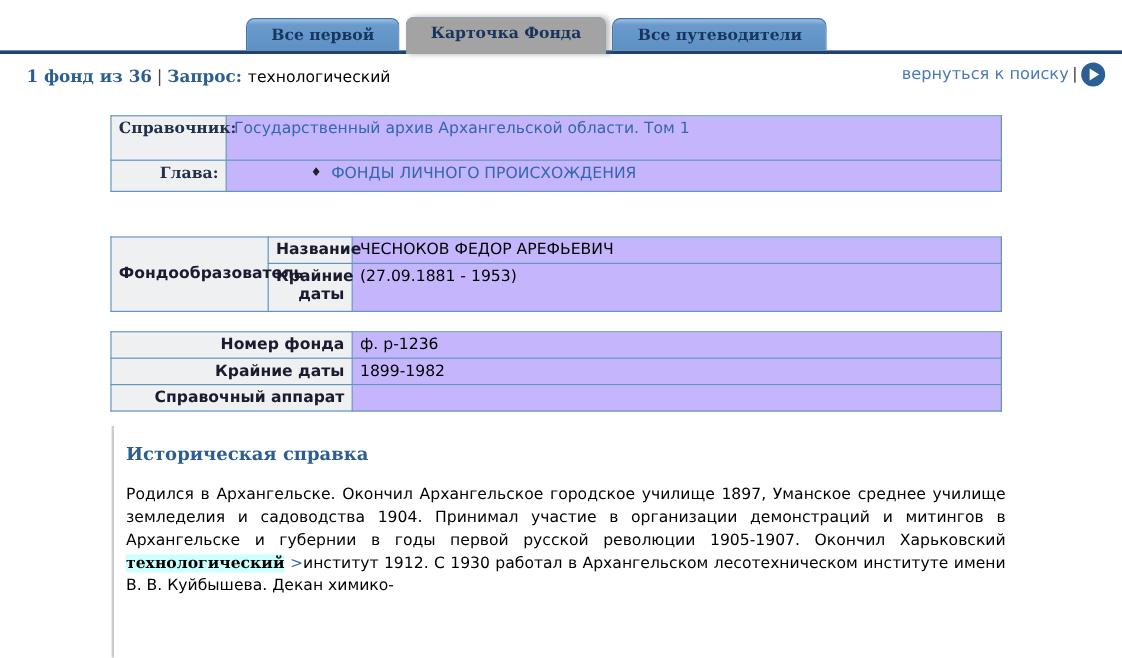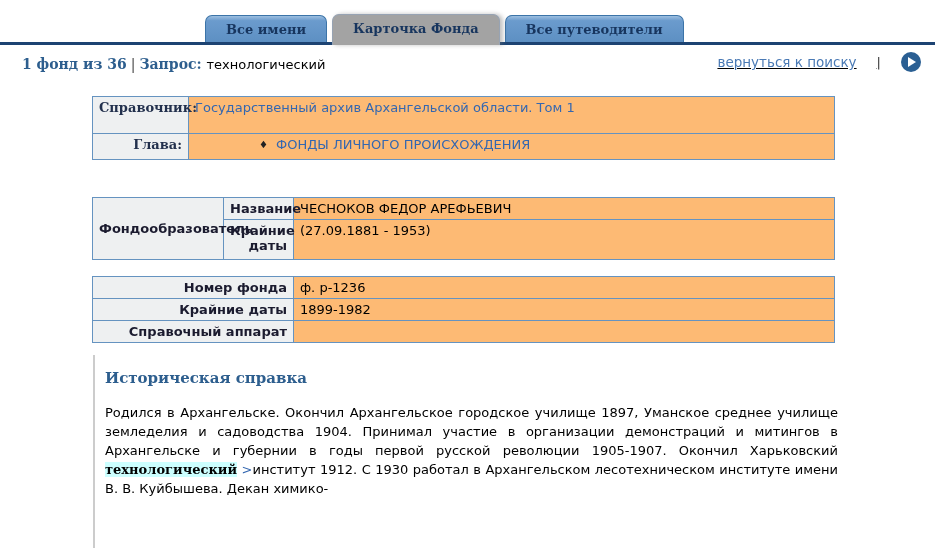--- a/index.html
+++ b/index.html
@@ -19,37 +19,37 @@
     box-shadow:3px 0 4px rgba(120,120,120,.45); }
 
   
   .resultbar { display:flex; justify-content:space-between; align-items:flex-end;
     padding:7px 14px 6px 22px; }
   .rb-left { font-family:"DejaVu Serif", serif; font-weight:bold;
     font-size:14px; color:#2d5e8e; }
   .rb-left .sep { color:#444; font-weight:normal; padding:0 4px; }
   .rb-query-value { font-family:"DejaVu Sans", sans-serif; font-weight:normal;
     font-size:13px; color:#000; }
-  .rb-right { display:flex; align-items:center; gap:20px;text-decoration:underline; }
+  .rb-right { display:flex; align-items:center; gap:3px; }
   .back-link { color:#4a7ab5; font-size:13.5px; text-decoration:none; cursor:pointer; }
   .rb-right .sep { color:#333; }
   .next-btn { width:20px; height:20px; border-radius:50%; background:#2a5f93;
     display:inline-flex; align-items:center; justify-content:center; cursor:pointer; }
   .next-btn .tri { width:0; height:0; margin-left:2px;
     border-top:5px solid transparent; border-bottom:5px solid transparent;
     border-left:8px solid #fff; }
 
   
   table.info { border-collapse:collapse; margin-left:92px; width:743px;
     table-layout:fixed; }
   table.info, table.info td { border:1px solid #6593c0; }
   table.info td { padding:3px 6px; vertical-align:top; font-size:13px; }
   td.lbl { background:#eef0f1; text-align:right; font-weight:bold; color:#1b1b2f; }
   td.lbl-serif { font-family:"DejaVu Serif", serif; color:#22304d; }
-  td.val { background:#fdba74; color:#000; }
+  td.val { background:#c4b5fd; color:#000; }
   a.cell-link { color:#3467b0; text-decoration:none; cursor:pointer; }
   .t-ref { margin-top:18px; }
   .t-ref .row-tall td { height:37px; }
   .t-ref .row-short td { height:26px; }
   .t-ref .bullet { color:#222; font-size:10px; vertical-align:1px; padding-right:8px; }
   .t-ref .indent { padding-left:70px; }
   .t-creator { margin-top:37px; }
   .t-creator td.group { vertical-align:middle; text-align:left; }
   .t-creator .row-a td { height:21px; }
   .t-creator .row-b td { height:40px; }
@@ -65,21 +65,21 @@
     color:#000; font-size:13px; }
   .history p.intro { font-style:italic; text-indent:26px; }
   .seg-highlight { font-family:"DejaVu Serif", serif; font-weight:bold;
     background:#ccffff; }
   .seg-marker { color:#3467b0; }
 </style>
 </head>
 <body>
 
 <div class="tabbar">
-  <div class="tab">Все имени</div>
+  <div class="tab">Все первой</div>
   <div class="tab active">Карточка Фонда</div>
   <div class="tab">Все путеводители</div>
 </div>
 
 <div class="resultbar">
   <div class="rb-left">
     <span>1 фонд из 36</span><span class="sep">|</span><span>Запрос:</span>
     <span class="rb-query-value">технологический</span>
   </div>
   <div class="rb-right">

